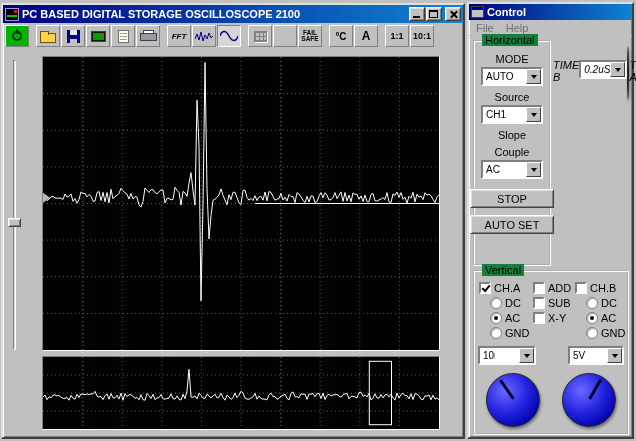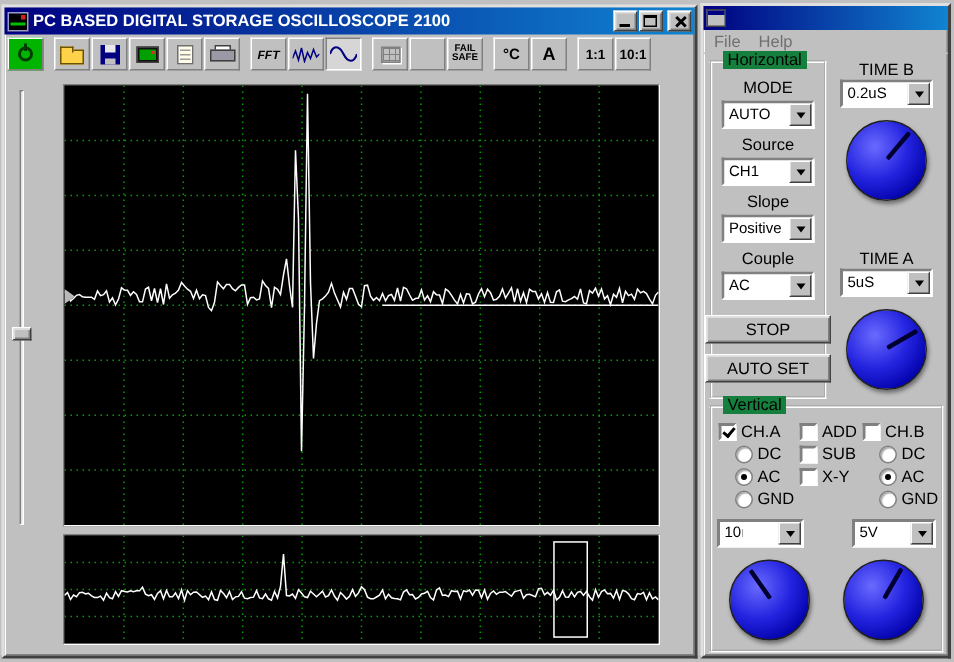--- a/index.html
+++ b/index.html
@@ -86,21 +86,21 @@
   .combo-val { flex:1; padding:2px 0 0 3px; font-size:10px; white-space:nowrap; overflow:hidden; background:#fff; }
   .combo-btn { width:15px; background:#c0c0c0; border:1px solid; border-color:#fff #404040 #404040 #fff;
                display:flex; align-items:center; justify-content:center; }
   .arr { width:0; height:0; border:3.5px solid transparent; border-top:4px solid #000; margin-top:4px; }
   .w62 { width:62px; } .w58 { width:58px;gap:24px; } .w56 { width:56px; }
   .pbtn { width:84px; height:19px; background:#c0c0c0; border:1px solid; border-color:#fff #404040 #404040 #fff;
           box-shadow:inset 1px 1px 0 #dfdfdf, inset -1px -1px 0 #808080;
           display:flex; align-items:center; justify-content:center; font-size:11px; }
   .mt8 { margin-top:8px; } .mt5 { margin-top:5px; }
 
-  .time-col { position:absolute; left:84px; top:34px; width:76px; display:flex; flex-direction:column; align-items:center; }
+  .time-col { position:absolute; left:84px; top:34px; width:76px; display:flex; flex-direction:row; align-items:center;font-style:italic; }
   .spacer30 { height:30px; }
 
   .knob { width:54px; height:54px; border-radius:50%; margin-top:8px; position:relative;
           background:radial-gradient(circle at 35% 32%, #6a6aff 0%, #2424e0 45%, #0000a8 80%, #000060 100%);
           border:1px solid #202020; box-shadow:1px 2px 3px rgba(0,0,0,.45); }
   .pointer { position:absolute; left:25px; bottom:27px; width:3px; height:23px; background:#000030;
              transform-origin:50% 100%; border-radius:1px; }
 
   .vg-grid { display:grid; grid-template-columns:54px 42px 51px; padding:8px 4px 0 4px; }
   .vcell { display:flex; align-items:center; gap:3px; height:15px; }
@@ -242,20 +242,21 @@
         <line x1="0" y1="54.0" x2="396" y2="54.0" stroke="#00a000" stroke-width="1" stroke-dasharray="1,3"></line>
         <polyline points="0,39.9 2,38.0 4,42.7 6,39.7 8,40.8 10,38.1 12,37.9 14,38.9 16,38.5 18,40.2 20,41.3 22,41.4 24,40.4 26,43.2 28,38.4 30,41.4 32,42.2 34,37.4 36,40.6 38,36.8 40,37.3 42,37.6 44,36.9 46,37.5 48,36.9 50,36.9 52,34.4 54,39.1 56,40.1 58,39.5 60,42.6 62,38.6 64,36.9 66,42.2 68,36.6 70,40.8 72,40.9 74,38.3 76,42.1 78,36.2 80,43.2 82,36.7 84,39.5 86,37.8 88,37.7 90,39.4 92,41.2 94,40.4 96,42.8 98,37.6 100,42.7 102,43.2 104,36.6 106,38.6 108,41.5 110,37.3 112,42.7 114,40.9 116,40.6 118,37.5 120,41.8 122,42.2 124,41.4 126,41.1 128,36.8 130,41.6 132,42.1 134,39.0 136,42.2 138,43.1 140,37.3 142,41.7 144,34.0 146,12.3 148,40.0 150,40.3 152,39.0 154,41.9 156,36.2 158,38.4 160,40.9 162,41.4 164,37.2 166,39.0 168,40.8 170,39.0 172,37.2 174,41.0 176,40.1 178,36.3 180,40.5 182,43.2 184,38.0 186,40.0 188,42.4 190,40.6 192,36.1 194,40.6 196,38.3 198,34.2 200,36.1 202,41.1 204,42.1 206,42.2 208,41.0 210,39.8 212,36.3 214,42.2 216,39.1 218,41.5 220,42.0 222,42.2 224,42.9 226,37.7 228,36.2 230,39.5 232,39.4 234,42.3 236,41.3 238,39.0 240,38.5 242,37.2 244,41.4 246,43.0 248,36.3 250,34.9 252,39.9 254,39.7 256,40.7 258,36.8 260,37.3 262,37.1 264,42.4 266,36.9 268,37.4 270,36.4 272,39.8 274,36.4 276,36.5 278,41.5 280,36.3 282,42.5 284,38.6 286,37.0 288,39.2 290,37.8 292,37.8 294,37.4 296,39.0 298,40.4 300,37.5 302,36.9 304,36.4 306,41.8 308,39.5 310,39.2 312,40.0 314,40.9 316,35.4 318,35.2 320,39.5 322,37.9 324,39.9 326,36.4 328,42.9 330,41.2 332,36.9 334,41.0 336,41.1 338,37.6 340,40.9 342,37.9 344,37.3 346,39.9 348,37.2 350,40.8 352,43.1 354,36.1 356,41.2 358,37.4 360,36.3 362,38.8 364,38.6 366,41.8 368,36.7 370,42.6 372,36.7 374,37.1 376,38.9 378,42.1 380,42.8 382,38.7 384,39.2 386,37.9 388,42.8 390,38.2 392,42.2 394,40.9 396,42.9 " fill="none" stroke="#ffffff" stroke-width="1"></polyline>
         <rect x="326.3" y="4.3" width="22.2" height="63.4" fill="none" stroke="#ffffff" stroke-width="1"></rect>
       </svg>
   </div>
 </div>
 
 <div class="window" style="left:467px; top:2px; width:167px; height:437px;">
   <div class="titlebar" style="height:16px;">
     <div class="ctl-icon"></div>
+    <div class="title">Control</div>
   </div>
   <div class="menubar">
     <span class="menu-item">File</span>
     <span class="menu-item">Help</span>
   </div>
 
   <div class="group" style="left:4px; top:36px; width:78px; height:226px;">
     <span class="group-label">Horizontal</span>
     <div class="hg-stack">
       <span class="field-label">MODE</span>
@@ -266,26 +267,20 @@
           </span>
       </div>
       <span class="field-label">Source</span>
       <div class="combo w62">
         <span class="combo-val">CH1</span>
         <span class="combo-btn">
             <i class="arr"></i>
           </span>
       </div>
       <span class="field-label">Slope</span>
-      <div class="combo w62">
-        <span class="combo-val">Positive</span>
-        <span class="combo-btn">
-            <i class="arr"></i>
-          </span>
-      </div>
       <span class="field-label">Couple</span>
       <div class="combo w62">
         <span class="combo-val">AC</span>
         <span class="combo-btn">
             <i class="arr"></i>
           </span>
       </div>
       <div class="pbtn mt8">
           <span>STOP</span>
         </div>

